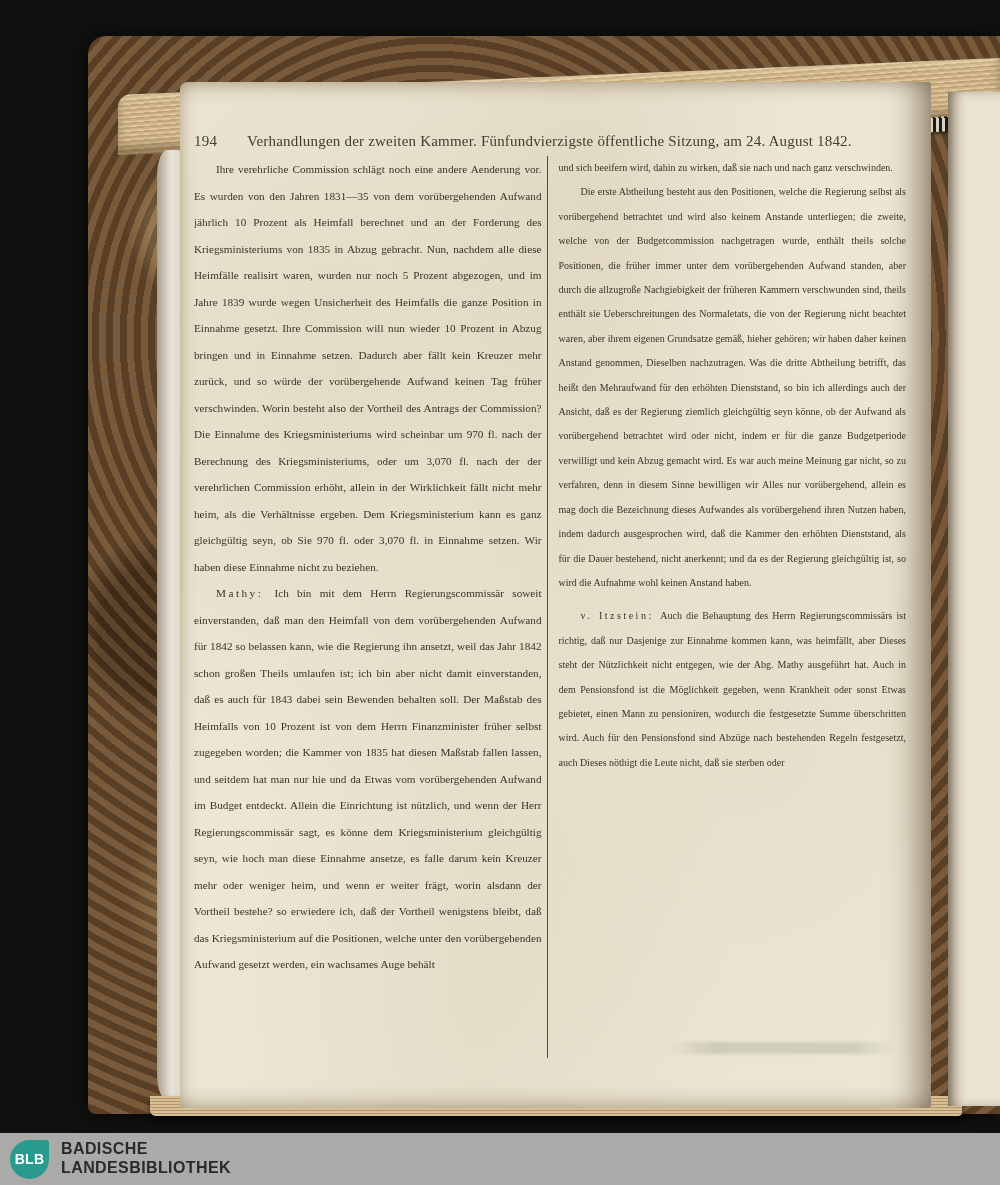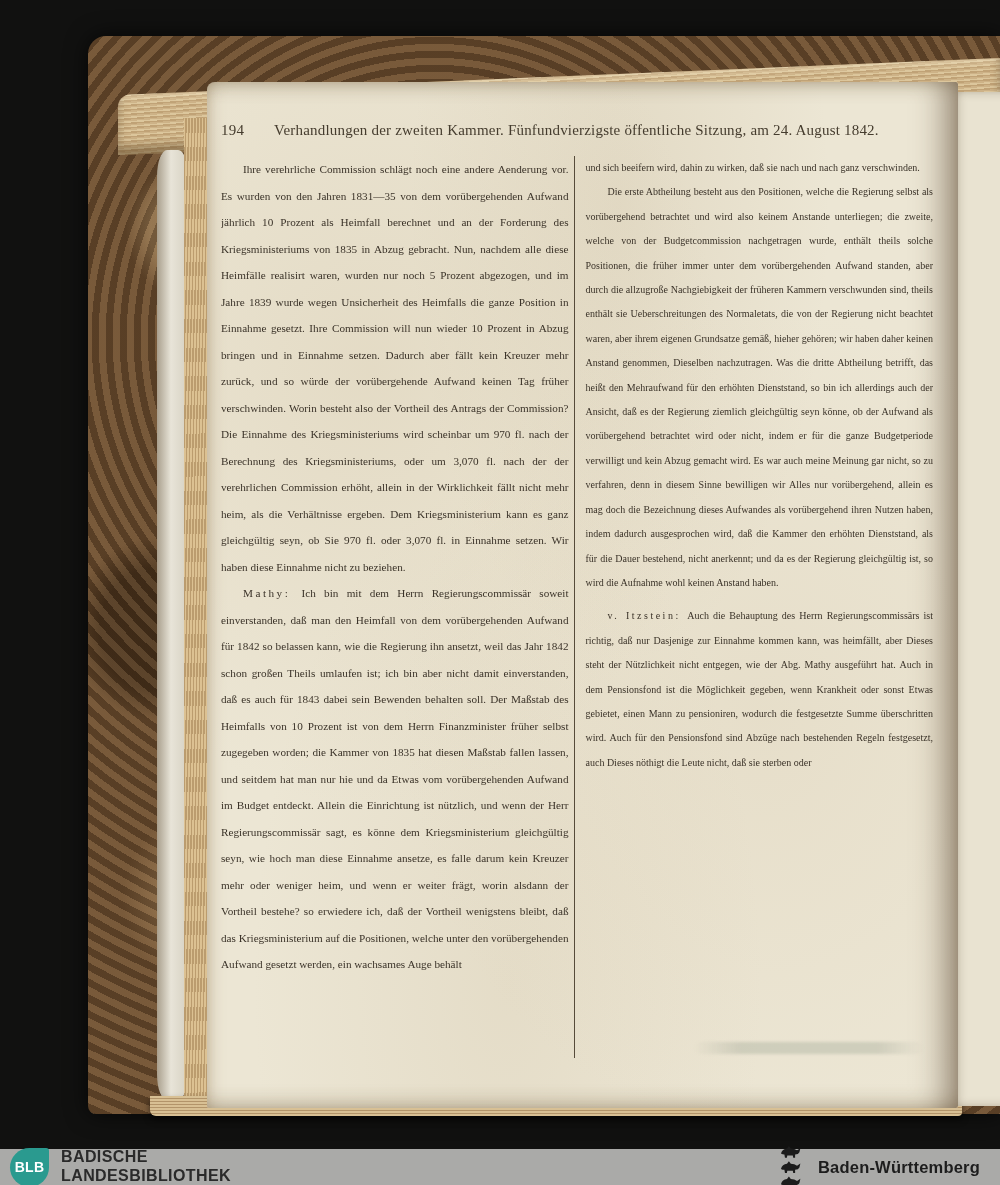--- a/index.html
+++ b/index.html
@@ -51,62 +51,62 @@
     background:repeating-linear-gradient(180deg,#d8c094 0 1.5px,#b2946a 1.5px 3px);
     border-radius:0 0 4px 6px;
     box-shadow:0 4px 6px rgba(0,0,0,.5);
   }
   .page-right{
     position:absolute;left:948px;top:92px;width:52px;height:1014px;
     background:#e9e3d1;
     box-shadow:inset 10px 0 14px -6px rgba(58,40,20,.75);
   }
   .page-main{
-    position:absolute;left:207px;top:82px;width:751px;height:1026px;
+    position:absolute;left:180px;top:82px;width:751px;height:1026px;
     background-color:#ece6d4;
     background-image:
       radial-gradient(ellipse at 22% 28%, rgba(206,190,158,.28), transparent 42%),
       radial-gradient(ellipse at 74% 62%, rgba(210,194,164,.22), transparent 46%),
       radial-gradient(ellipse at 55% 12%, rgba(182,162,126,.18), transparent 36%),
       radial-gradient(ellipse at 40% 88%, rgba(198,182,150,.20), transparent 40%);
     border-radius:8px 2px 2px 2px;
     box-shadow:
       inset -30px 0 34px -20px rgba(70,48,26,.6),
       inset 12px 0 18px -12px rgba(125,95,55,.4),
       inset 0 14px 18px -12px rgba(110,85,50,.35),
       inset 0 -16px 20px -14px rgba(110,85,50,.35);
   }
   
   .page-header{
     position:absolute;left:14px;top:40px;width:712px;
     display:flex;align-items:baseline;
     color:#453c2e;font-size:15px;letter-spacing:.2px;white-space:nowrap;
   }
   .pagenum{flex:0 0 auto;}
-  .ptitle{margin-left:30px;}
+  .ptitle{margin-left:30px;margin-top:11px;}
   .columns{
     position:absolute;left:14px;top:74px;width:712px;height:902px;
     display:flex;overflow:hidden;
   }
   .col{color:#3a3228;text-align:justify;}
   .col.left{width:350px;padding-right:5px;font-size:11.2px;line-height:26.5px;}
   .col.right{width:350px;padding-left:11px;font-size:10px;line-height:24.4px;}
   .rule{width:1px;background:#564b3a;}
   .para{margin:0;}
   .para.indent{text-indent:22px;}
   .para.gap{margin-top:9px;}
   .speaker{letter-spacing:2.5px;padding-right:3px;}
   .bleed{
     position:absolute;right:34px;bottom:54px;width:230px;height:12px;
     background:linear-gradient(90deg,transparent,rgba(110,125,110,.22) 20%,rgba(110,125,110,.22) 80%,transparent);
     filter:blur(1.5px);border-radius:6px;
   }
   
   .footer{
-    position:absolute;left:0;bottom:0;width:1000px;height:36px;
+    position:absolute;left:0;bottom:0;width:1000px;height:52px;
     background:#aaaaa8;
     display:flex;align-items:center;justify-content:space-between;
     padding:0 20px 0 10px;box-sizing:border-box;
     font-family:"Liberation Sans", sans-serif;
   }
   .brand{display:flex;align-items:center;gap:12px;}
   .blb-logo{
     width:39px;height:39px;background:#2a9a8f;
     border-radius:55% 8% 55% 55%;
     display:flex;align-items:center;justify-content:center;
@@ -157,28 +157,15 @@
   </div>
 
   <div class="footer">
     <div class="brand">
       <div class="blb-logo">BLB</div>
       <div class="lib-name">
         <div>BADISCHE</div>
         <div>LANDESBIBLIOTHEK</div>
       </div>
     </div>
-    <div class="state">
-      <div class="arms">
-        <svg width="30" height="44" viewBox="0 0 24 46" xmlns="http://www.w3.org/2000/svg" fill="#1c1c1c">
-          <defs>
-            <path id="lion" d="M1.5 9 Q2.8 4.2 7.8 3.6 L9.8 1 L11.8 3.6 Q15.8 3.6 18.3 5.6 L21.8 3.4 L20.8 7.6 Q19.8 10 16.3 10 L16.3 13.2 L14.3 13.2 L13.9 11 L8.1 11 L7.7 13.2 L5.7 13.2 L5.1 10 Q3 10 1.5 9 Z"></path>
-          </defs>
-          <use href="#lion" y="0"></use>
-          <use href="#lion" y="16"></use>
-          <use href="#lion" y="32"></use>
-        </svg>
-      </div>
-      <span class="state-name">Baden-Württemberg</span>
-    </div>
   </div>
 
 </div>
 
 </body></html>

